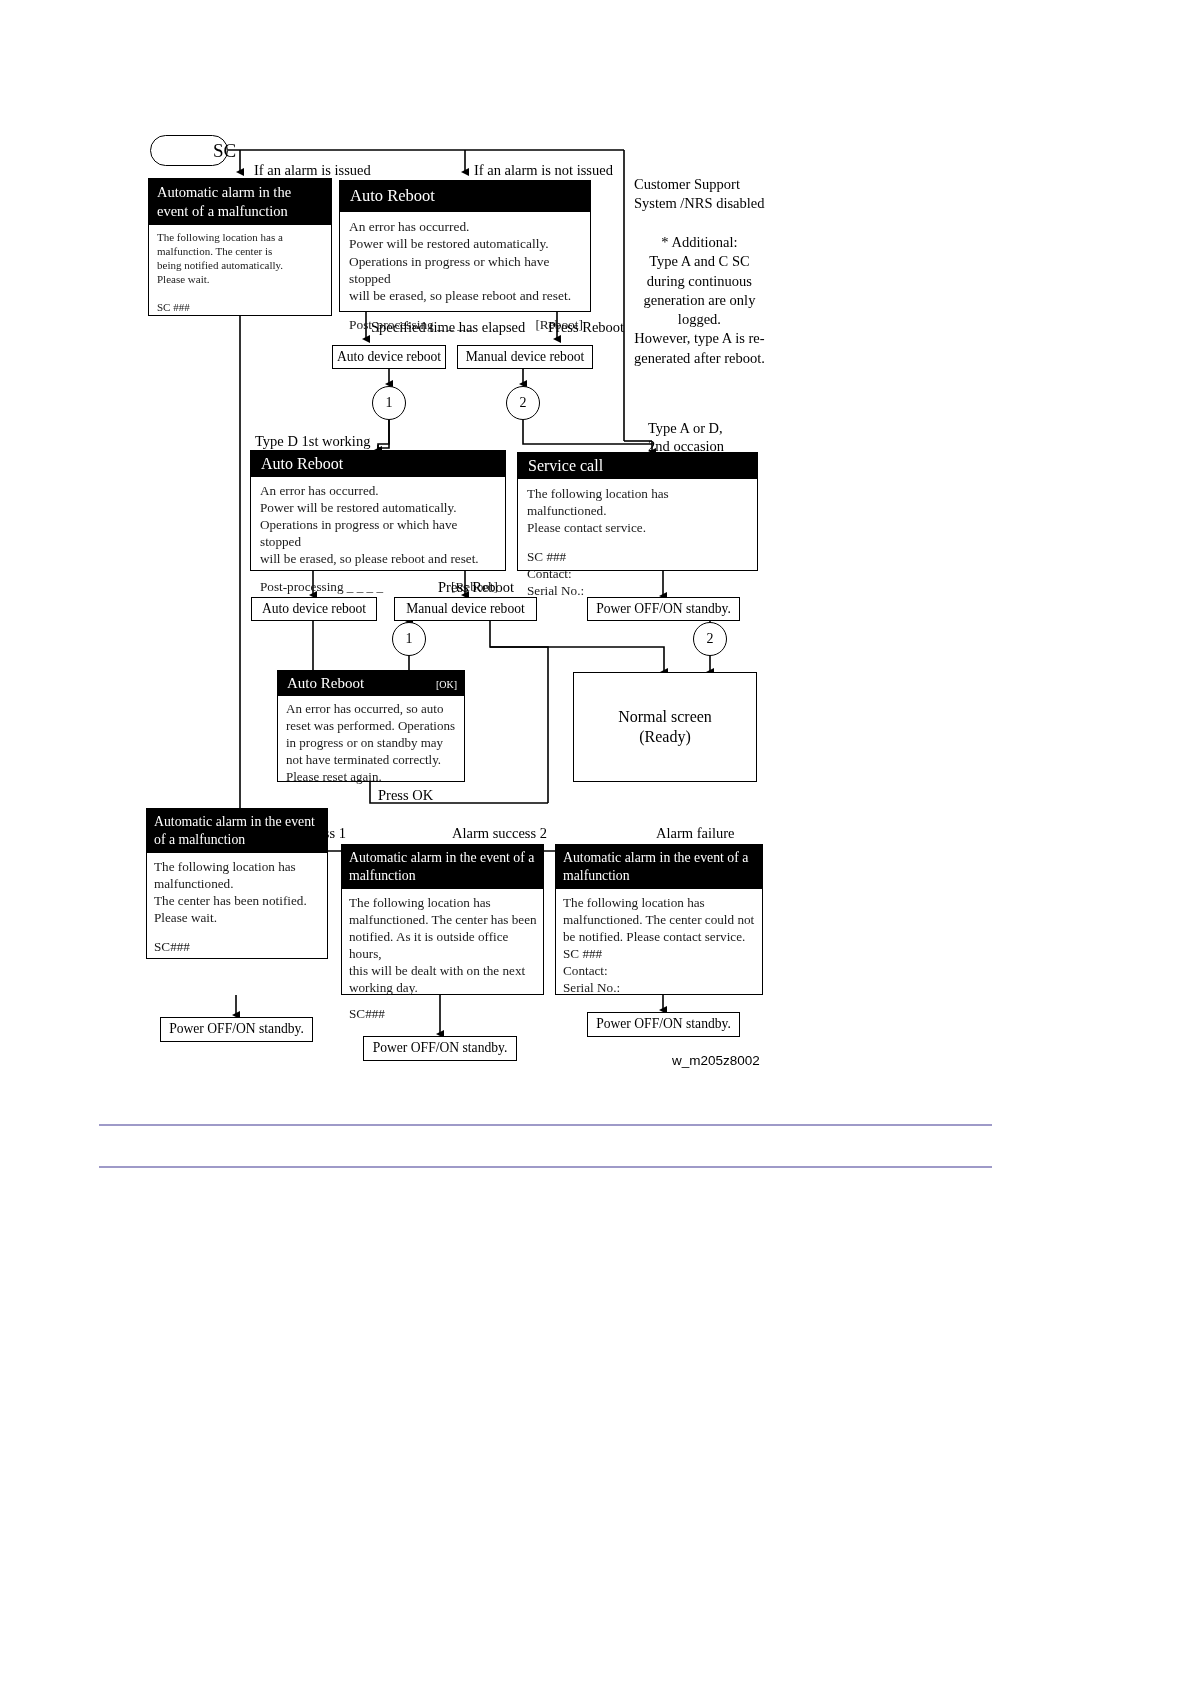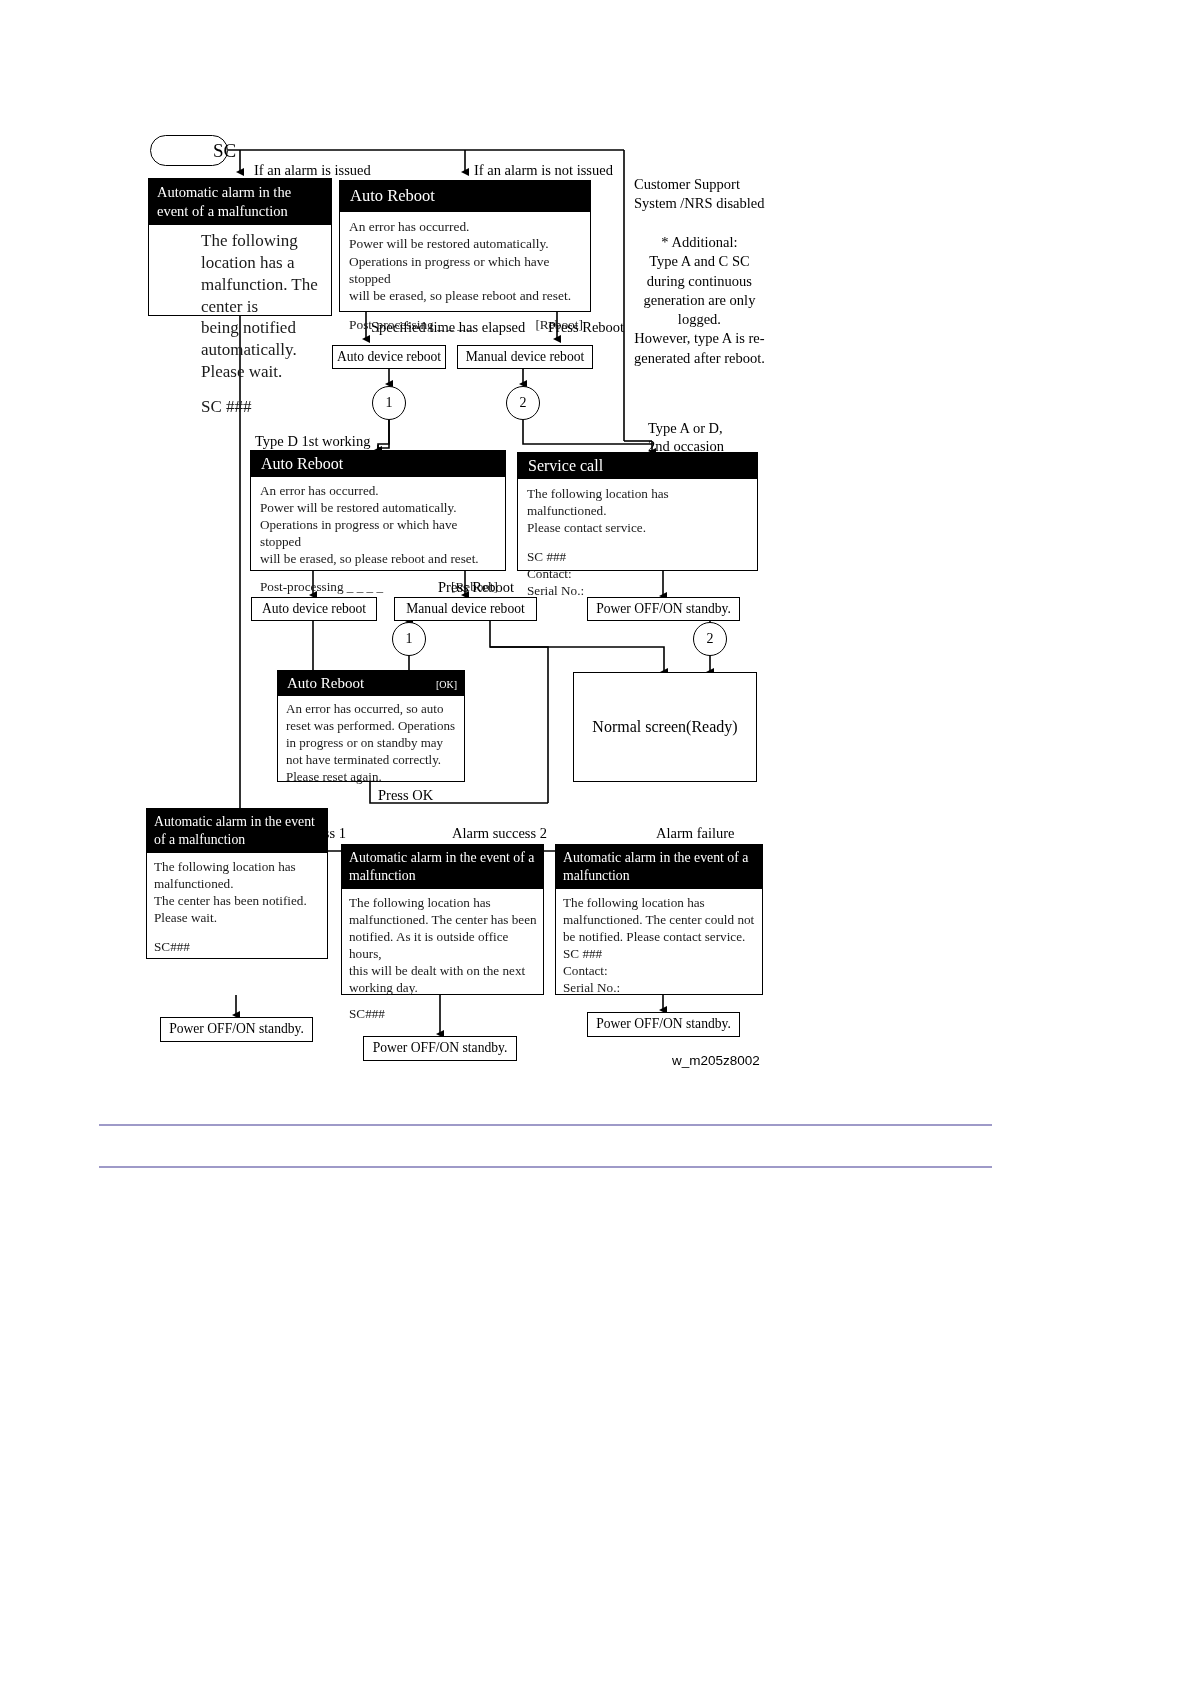--- a/index.html
+++ b/index.html
@@ -167,21 +167,21 @@
 </div>
 
 <div class="abs lbl" style="left:254px; top:161px;">If an alarm is issued</div>
 <div class="abs lbl" style="left:474px; top:161px;">If an alarm is not issued</div>
 
 <div class="abs screen" style="left:148px; top:178px; width:184px; height:138px;">
   <div class="title" style="padding:4px 6px 4px 8px; font-size:14.5px; line-height:1.32;">
     <div>Automatic alarm in the</div>
     <div>event of a malfunction</div>
   </div>
-  <div class="body" style="padding:5px 6px 4px 8px; font-size:17px; line-height:1.28;margin-left:44px;">
+  <div class="body" style="padding:5px 6px 4px 8px; font-size:11px; line-height:1.28;">
     <div>The following location has a</div>
     <div>malfunction. The center is</div>
     <div>being notified automatically.</div>
     <div>Please wait.</div>
     <div style="height:13px;"></div>
     <div>SC ###</div>
   </div>
 </div>
 
 <div class="abs screen" style="left:339px; top:180px; width:252px; height:132px;">
@@ -293,21 +293,21 @@
   </div>
   <div class="body" style="padding:5px 6px 4px 8px; font-size:13px; line-height:1.3;">
     <div>An error has occurred, so auto</div>
     <div>reset was performed. Operations</div>
     <div>in progress or on standby may</div>
     <div>not have terminated correctly.</div>
     <div>Please reset again.</div>
   </div>
 </div>
 
-<div class="abs pbox" style="left:573px; top:672px; width:184px; height:110px; flex-direction:row;">
+<div class="abs pbox" style="left:573px; top:672px; width:184px; height:110px; flex-direction:column;">
   <span class="lbl" style="font-size:16px;">Normal screen</span>
   <span class="lbl" style="font-size:16px;">(Ready)</span>
 </div>
 
 <div class="abs lbl" style="left:378px; top:786px;">Press OK</div>
 
 <div class="abs lbl" style="left:251px; top:824px;">Alarm success 1</div>
 <div class="abs lbl" style="left:452px; top:824px;">Alarm success 2</div>
 <div class="abs lbl" style="left:656px; top:824px;">Alarm failure</div>
 

